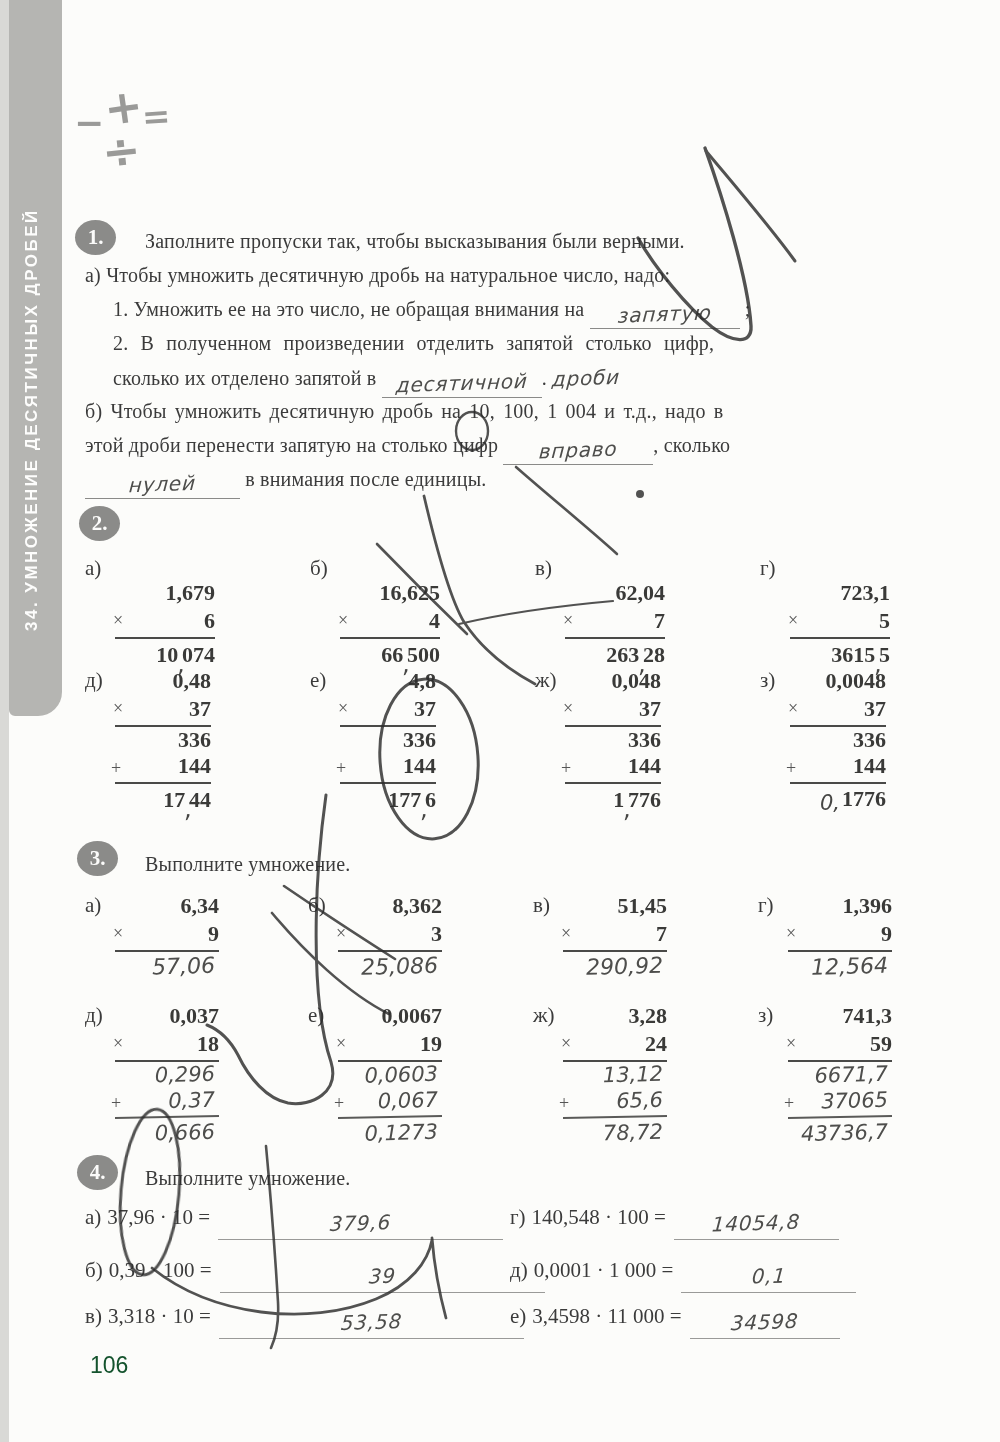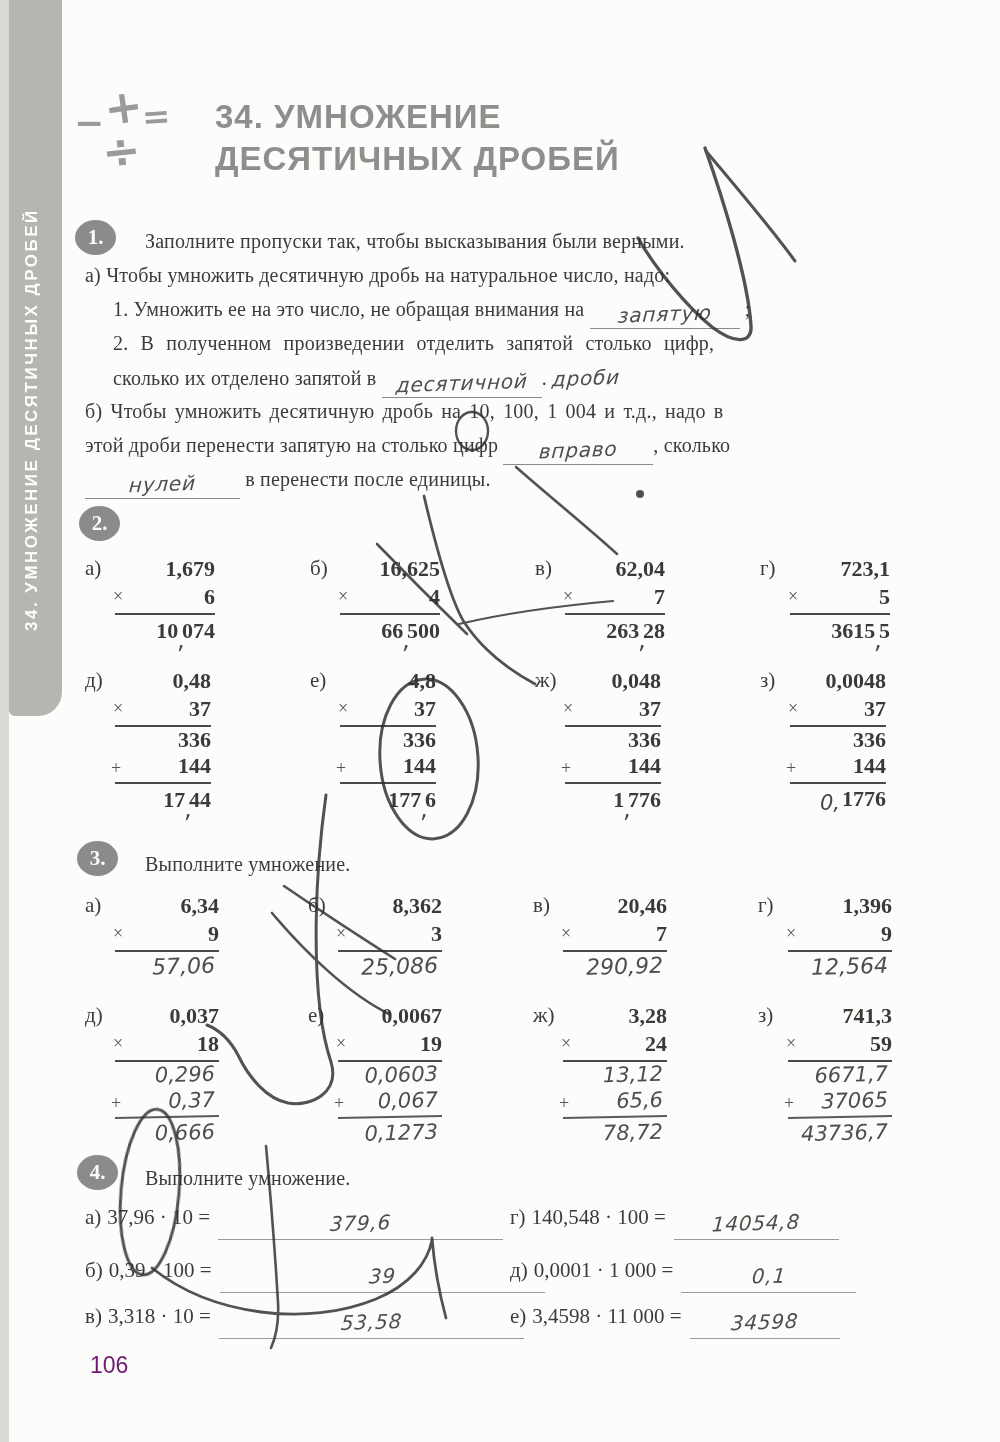--- a/index.html
+++ b/index.html
@@ -23,73 +23,69 @@
          color:#fbfbfa;font:700 21px/35px "Liberation Serif",serif;text-align:center;}
   .tline{position:absolute;font-size:20px;white-space:nowrap;letter-spacing:.2px;}
   .blank{display:inline-block;border-bottom:1.4px solid #8a8a88;text-align:center;
          vertical-align:-5px;height:26px;}
   .hw{font-family:"DejaVu Sans",sans-serif;font-style:italic;color:#4e4e4c;letter-spacing:.8px;
       display:inline-block;transform:rotate(-2deg) skewX(-6deg);font-size:20px;}
   .ex-head{position:absolute;left:145px;font-size:20px;letter-spacing:.2px;}
   .mul{position:absolute;display:flex;align-items:flex-start;}
   .mlabel{font-size:21px;width:30px;flex:none;}
   .mcol{position:relative;text-align:right;font:700 22px/26px "Liberation Serif",serif;color:#3a3a38;}
-  .w1{min-width:100px;} .w2{min-width:96px;} .w3{min-width:104px;}
+  .w1{min-width:100px;margin-top:24px;} .w2{min-width:96px;} .w3{min-width:104px;}
   .msign{position:absolute;left:-2px;top:27px;font-weight:400;font-size:18px;color:#555;}
   .mmult{margin-top:2px;}
   .mline{border-top:2px solid #4a4a48;margin-top:3px;}
   .mprod{margin-top:2px;white-space:nowrap;}
   .hwc{font-family:"DejaVu Sans",sans-serif;font-style:italic;font-weight:400;font-size:24px;
        color:#464644;position:relative;top:10px;margin:0 -3px 0 -1px;display:inline-block;
        transform:rotate(-8deg);}
   .hwp{font-family:"DejaVu Sans",sans-serif;font-style:italic;font-weight:400;font-size:21px;
        color:#464644;position:relative;top:4px;margin-right:2px;}
   .rel{position:relative;}
   .psign{position:absolute;left:-4px;top:2px;font-size:18px;font-weight:400;color:#555;}
   .hw-num{font-family:"DejaVu Sans",sans-serif;font-style:italic;font-weight:400;font-size:21px;
           color:#4e4e4c;display:block;white-space:nowrap;transform:rotate(-1.5deg);padding-right:4px;}
   .hw-ans{margin-top:2px;}
   .hline2{border-top:2px solid #5a5a58;transform:rotate(-1.2deg);margin-top:2px;}
   .ex4-item{position:absolute;font-size:21px;white-space:nowrap;}
   .e4label{margin-right:6px;}
   .e4blank{display:inline-block;border-bottom:1.4px solid #9a9a98;text-align:center;
            vertical-align:-6px;height:28px;margin-left:8px;}
-  .pageno{position:absolute;left:90px;top:1352px;font:23px "Liberation Sans",sans-serif;color:#701a75;}
+  .pageno{position:absolute;left:90px;top:1352px;font:23px "Liberation Sans",sans-serif;color:#14532d;}
   .pen{position:absolute;left:0;top:0;z-index:6;pointer-events:none;}
 </style>
 </head>
 <body>
 
 <div class="page">
   <div class="edge"></div>
   <div class="sidebar">
     <div class="sidebar-title">34. УМНОЖЕНИЕ ДЕСЯТИЧНЫХ ДРОБЕЙ</div>
   </div>
 
   <div class="hdr-icon">
     <span class="ic-plus">+</span>
     <span class="ic-minus">−</span>
     <span class="ic-eq">=</span>
     <span class="ic-div">÷</span>
-  </div>
-  <div class="title">
-    <div>34. УМНОЖЕНИЕ</div>
-    <div>ДЕСЯТИЧНЫХ ДРОБЕЙ</div>
   </div>
 
   <div class="badge" style="left:75px;top:220px">1.</div>
   <div id="ex1-lines">
       <div class="tline" style="left: 145px; top: 230px;"><span>Заполните пропуски так, чтобы высказывания были верными.</span></div>
       <div class="tline" style="left: 85px; top: 264px; text-align: right;"><span>а) Чтобы умножить десятичную дробь на натуральное число, надо:</span></div>
       <div class="tline" style="left: 113px; top: 298px;"><span>1. Умножить ее на это число, не обращая внимания на </span><span class="blank" style="width: 150px;"><span class="hw">запятую</span></span><span> ;</span></div>
       <div class="tline" style="left: 113px; top: 332px; word-spacing: 7px;"><span>2. В полученном произведении отделить запятой столько цифр,</span></div>
       <div class="tline" style="left: 113px; top: 366px;"><span>сколько их отделено запятой в </span><span class="blank" style="width: 160px;"><span class="hw">десятичной</span></span><span>. </span><span class="hw">дроби</span></div>
       <div class="tline" style="left: 85px; top: 400px; word-spacing: 3px;"><span>б) Чтобы умножить десятичную дробь на 10, 100, 1 004 и т.д., надо в</span></div>
       <div class="tline" style="left: 85px; top: 434px;"><span>этой дроби перенести запятую на столько цифр </span><span class="blank" style="width: 150px;"><span class="hw">вправо</span></span><span>, сколько</span></div>
-      <div class="tline" style="left: 85px; top: 468px;"><span class="blank" style="width: 155px;"><span class="hw">нулей</span></span><span> в перенести после единицы.</span></div>
+      <div class="tline" style="left: 85px; top: 468px;"><span class="blank" style="width: 155px;"><span class="hw">нулей</span></span><span> в внимания после единицы.</span></div>
     </div>
 
   <div class="badge" style="left:79px;top:506px">2.</div>
   <div id="ex2-rows">
       <div class="mul" style="left: 85px; top: 556px;">
         <span class="mlabel">а)</span>
         <div class="mcol w1">
           <div>1,679</div>
           <span class="msign">×</span>
           <div class="mmult">6</div>
@@ -200,21 +196,21 @@
           <div>8,362</div>
           <span class="msign">×</span>
           <div class="mmult">3</div>
           <div class="mline"></div>
           <div class="hw-num hw-ans" style="font-size: 22px;">25,086</div>
         </div>
       </div>
       <div class="mul" style="left: 533px; top: 893px;">
         <span class="mlabel">в)</span>
         <div class="mcol w3">
-          <div>20,46</div>
+          <div>51,45</div>
           <span class="msign">×</span>
           <div class="mmult">7</div>
           <div class="mline"></div>
           <div class="hw-num hw-ans" style="font-size: 22px;">290,92</div>
         </div>
       </div>
       <div class="mul" style="left: 758px; top: 893px;">
         <span class="mlabel">г)</span>
         <div class="mcol w3">
           <div>1,396</div>

